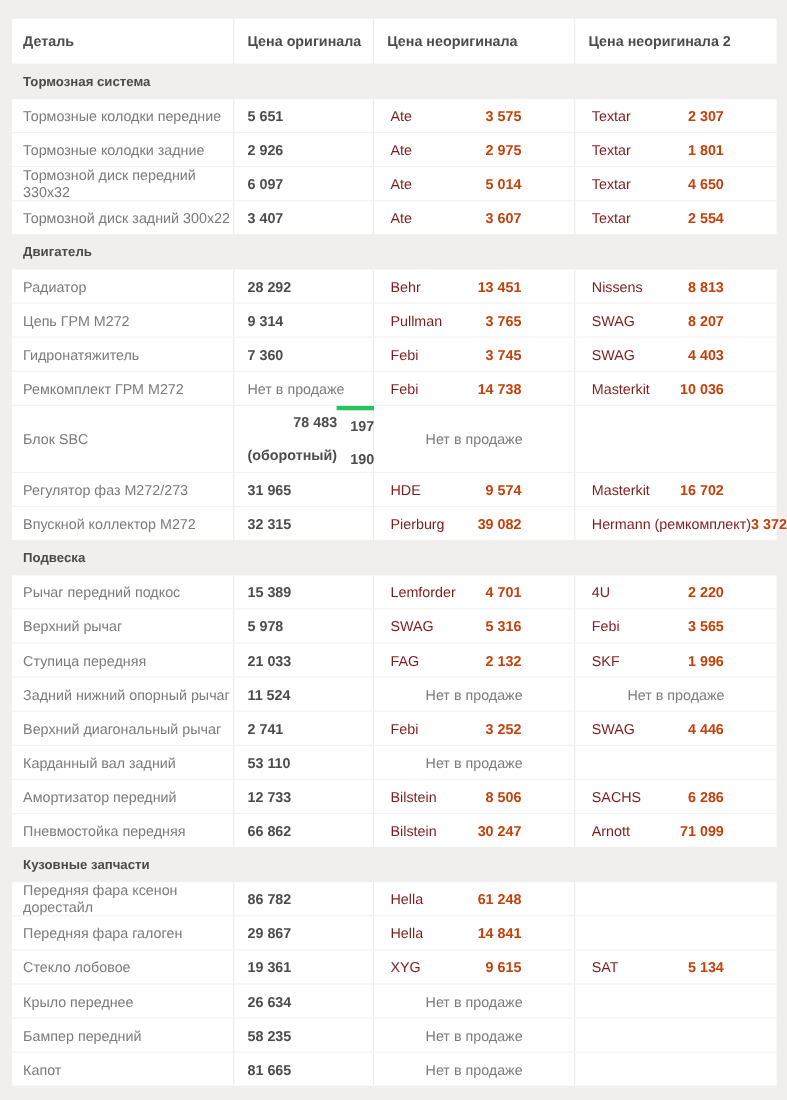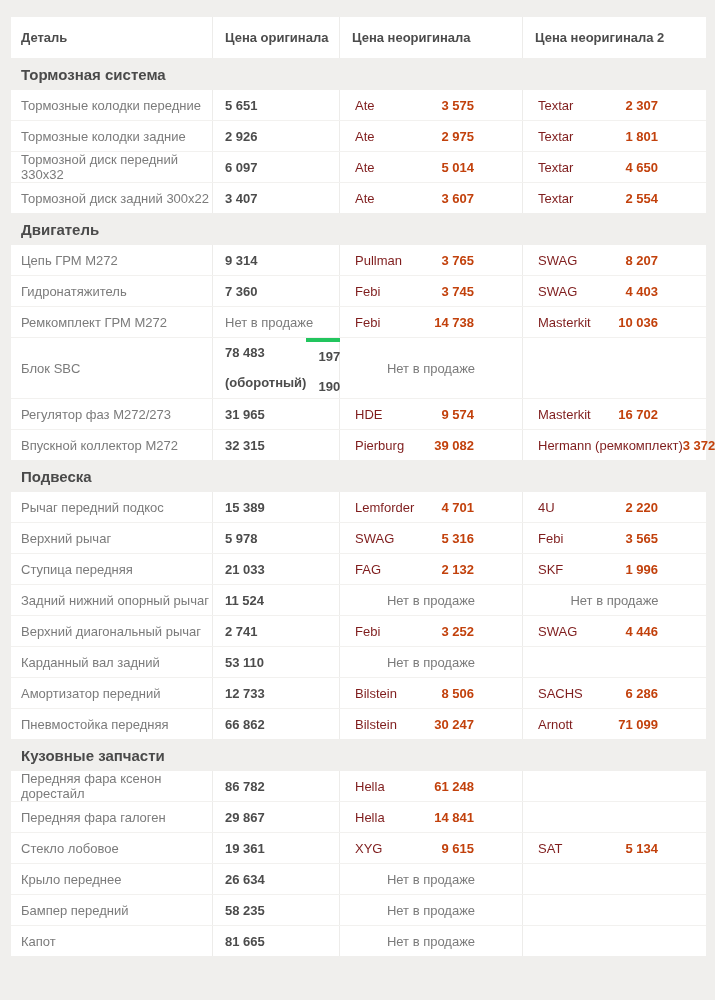--- a/index.html
+++ b/index.html
@@ -29,42 +29,42 @@
     padding-left: 12px;
   }
   .header-cell:first-child { padding-left: 10px; }
   .header-cell:last-child { border-right: none; }
 
   .section-title {
     height: 32px;
     display: flex; align-items: center;
     padding-left: 10px;
     font-weight: bold;
-    font-size: 15px;
+    font-size: 12px;
     color: #4a4a4a;
     background: #f0efed;
   }
   .rows-block { background: #ffffff; }
   .t-row {
     display: grid;
     grid-template-columns: 202px 127px 183px 183px;
     min-height: 30px;
   }
   .t-row + .t-row { border-top: 1px solid #f2f1ef; }
   .t-row.double-row { min-height: 61px; }
 
   .cell {
     display: flex; align-items: center;
     border-right: 1px solid #edecea;
     min-height: 30px;
   }
   .cell:last-child { border-right: none; }
 
   .part-cell { padding-left: 10px; color: #7b7b7b; }
-  .orig-cell { padding-left: 12px; font-weight: bold; color: #4c4c4c; }
+  .orig-cell { padding-left: 12px; font-weight: bold; color: #4c4c4c; text-align: right; }
   .orig-cell.orig-soldout { font-weight: normal; color: #7b7b7b; }
 
   .orig-double {
     flex-direction: row;
     align-items: stretch;
     padding-left: 0;
   }
   .orig-double .half {
     height: 30px;
     line-height: 30px;
@@ -143,20 +143,32 @@
           </div>
           <div class="cell pair-cell">
             <div class="brand">Textar</div>
             <div class="pair-price">2 554</div>
           </div>
         </div>
       </div>
       <div class="section-title">Двигатель</div>
       <div class="rows-block">
         <div class="t-row">
+          <div class="cell part-cell">Радиатор</div>
+          <div class="cell orig-cell">28 292</div>
+          <div class="cell pair-cell">
+            <div class="brand">Behr</div>
+            <div class="pair-price">13 451</div>
+          </div>
+          <div class="cell pair-cell">
+            <div class="brand">Nissens</div>
+            <div class="pair-price">8 813</div>
+          </div>
+        </div>
+        <div class="t-row">
           <div class="cell part-cell">Цепь ГРМ М272</div>
           <div class="cell orig-cell">9 314</div>
           <div class="cell pair-cell">
             <div class="brand">Pullman</div>
             <div class="pair-price">3 765</div>
           </div>
           <div class="cell pair-cell">
             <div class="brand">SWAG</div>
             <div class="pair-price">8 207</div>
           </div>

